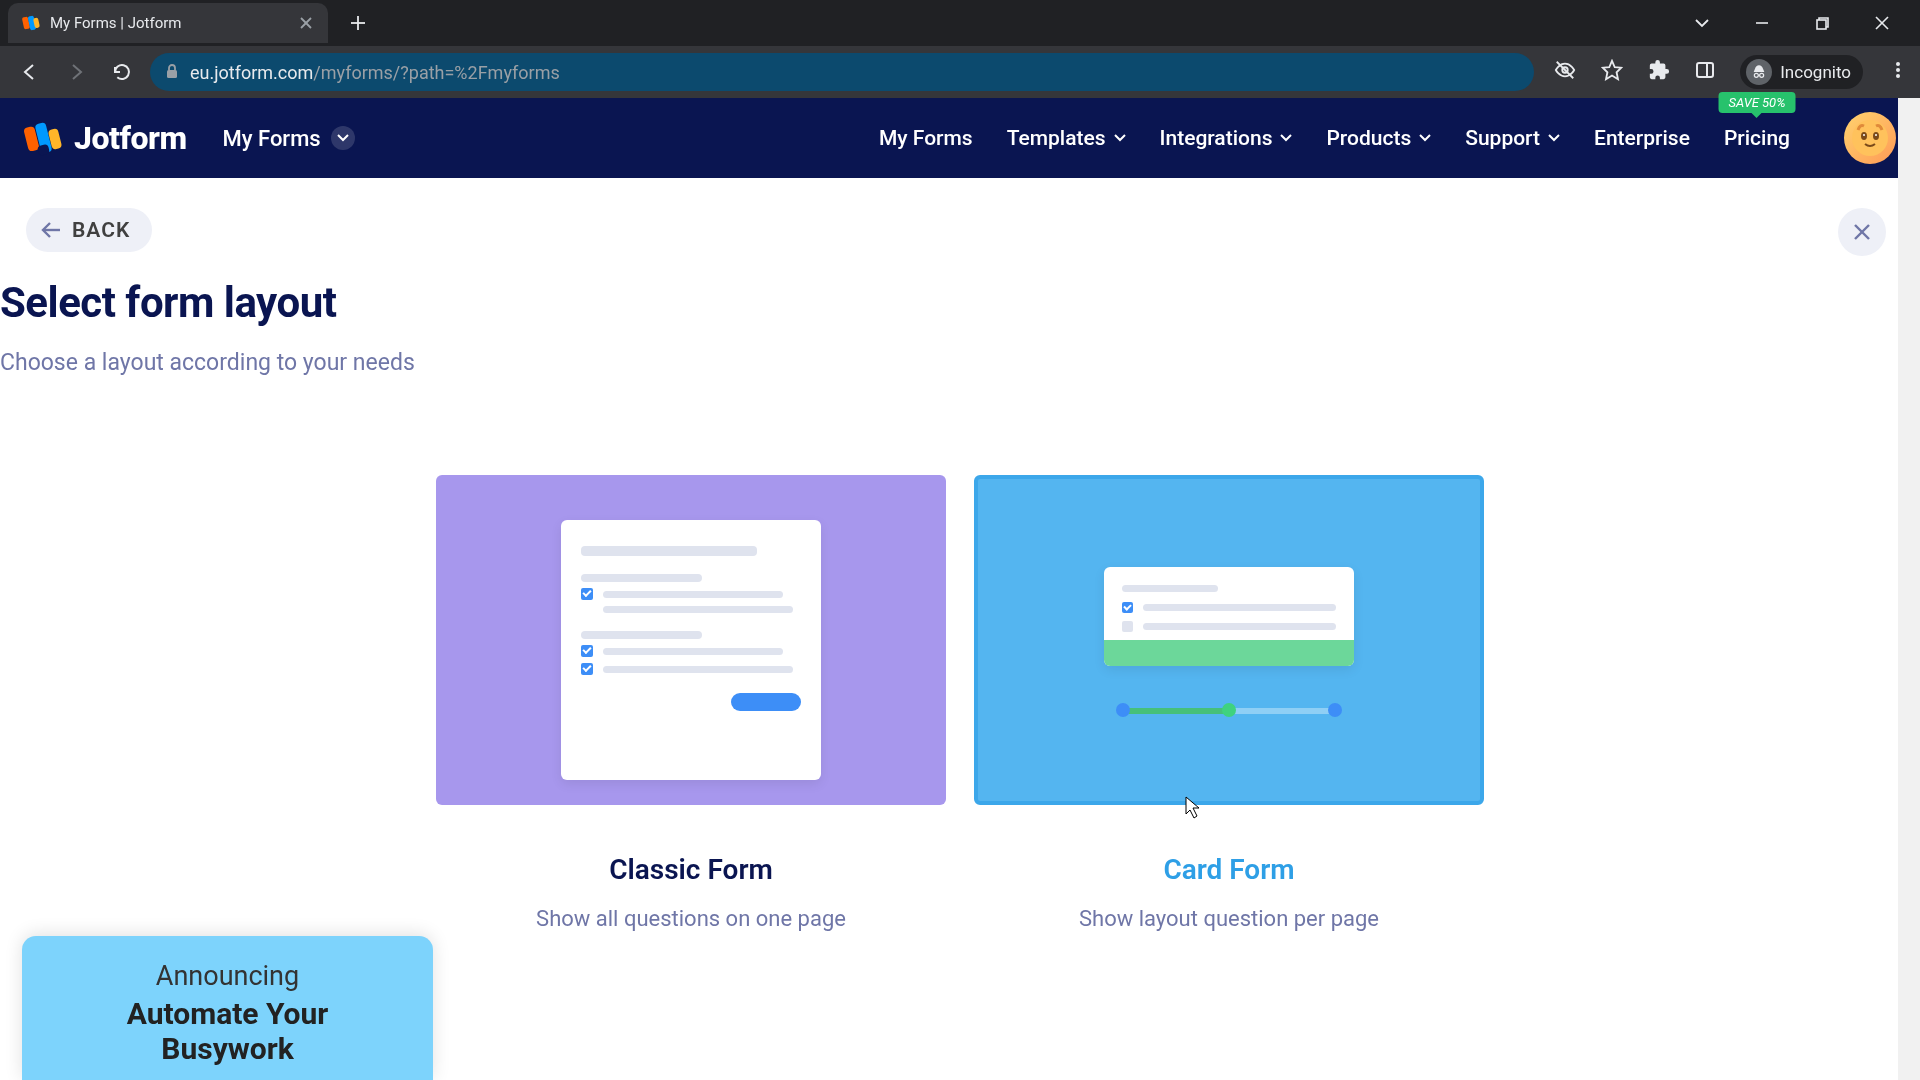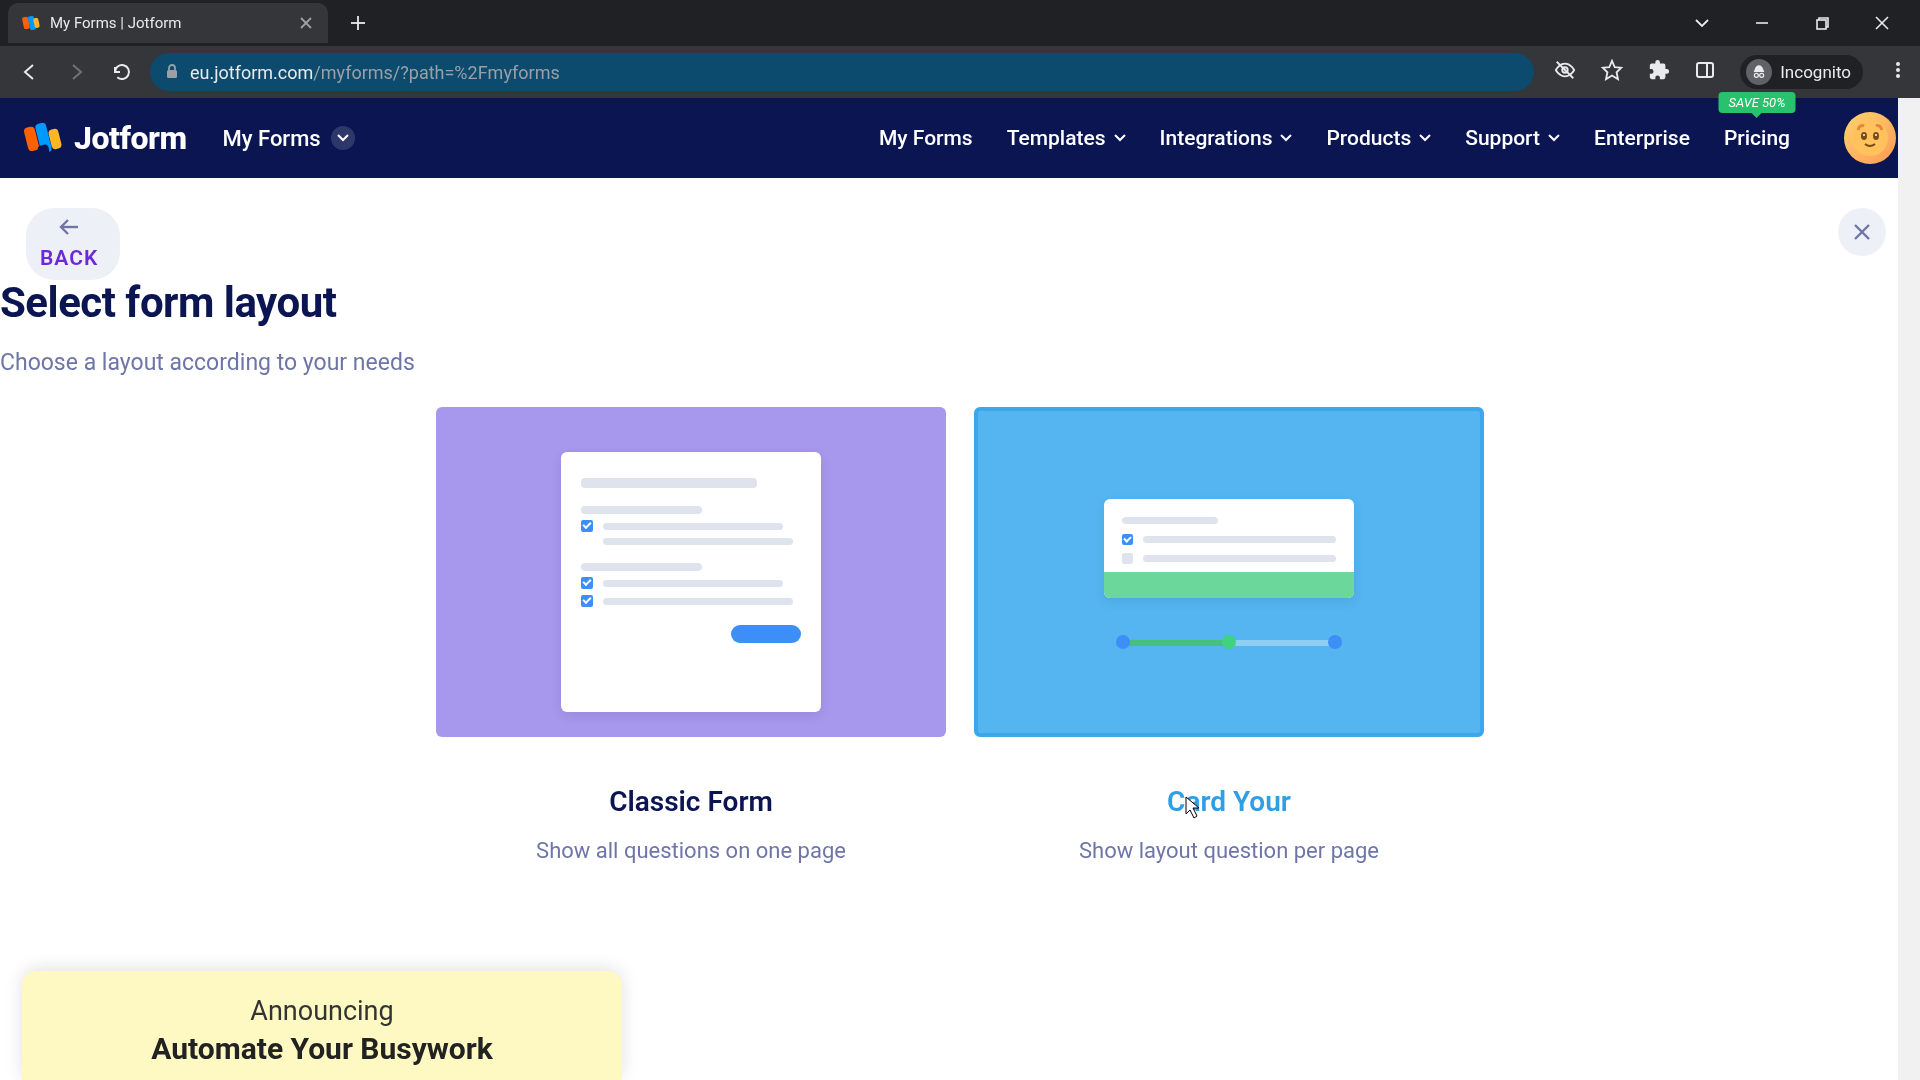--- a/index.html
+++ b/index.html
@@ -35,28 +35,28 @@
 .bc-chev { width:24px;height:24px;border-radius:50%;background:rgba(255,255,255,0.15);display:flex;align-items:center;justify-content:center; }
 .nav { margin-left: auto; display: flex; align-items: center; gap: 34px; font-size: 21px; font-weight: 500; }
 .nav-item { display:flex;align-items:center;gap:8px;cursor:pointer; }
 .pricing-wrap { position: relative; }
 .save-badge { position:absolute;top:-34px;left:50%;transform:translateX(-50%);background:#27c26c;color:#fff;font-size:13px;font-weight:400;font-style:italic;padding:3px 10px;border-radius:4px;white-space:nowrap; }
 .save-badge::after { content:'';position:absolute;bottom:-5px;left:50%;transform:translateX(-50%);border:5px solid transparent;border-top-color:#27c26c;border-bottom:none; }
 .avatar { width:52px;height:52px;border-radius:50%;background:linear-gradient(135deg,#ffd36e,#ff9a56);display:flex;align-items:center;justify-content:center;margin-left:20px; }
 
 
 .content { position: relative; background:#fff; height: calc(1080px - 46px - 52px - 80px); }
-.back-btn { position:absolute;top:30px;left:26px;background:#eef0f7;border-radius:28px;padding:10px 22px 10px 14px;display:flex;align-items:center;gap:10px;color:#6d28d9;font-size:21px;font-weight:600;letter-spacing:1px;flex-direction:column; }
+.back-btn { position:absolute;top:30px;left:26px;background:#eef0f7;border-radius:28px;padding:10px 22px 10px 14px;display:flex;align-items:center;gap:10px;color:#404040;font-size:21px;font-weight:600;letter-spacing:1px; }
 .close-btn { position:absolute;top:30px;right:34px;width:48px;height:48px;border-radius:50%;background:#eef0f7;display:flex;align-items:center;justify-content:center;color:#6f76a7; }
 
 .center { text-align:left; padding-top: 100px; }
 .title { font-size:42px;font-weight:700;color:#0a1551;letter-spacing:-0.5px; }
 .subtitle { margin-top:22px;font-size:23px;color:#6f76a7; }
 
-.cards { display:flex;justify-content:center;gap:28px;margin-top:31px; }
+.cards { display:flex;justify-content:center;gap:28px;margin-top:99px; }
 .card { width:510px;cursor:pointer; }
 .card-visual { height:330px;border-radius:6px;display:flex;flex-direction:column;align-items:center;justify-content:center;position:relative; }
 .classic-visual { background:#a797ed; }
 .cardform-visual { background:#54b5f0;border:4px solid #3ca7ea; }
 .card-title { margin-top:48px;font-size:28px;font-weight:600;color:#0a1551;text-align:center; }
 .card-title.active { color:#2e9fe6; }
 .card-desc { margin-top:20px;font-size:22px;color:#6f76a7;text-align:center; }
 
 
 .doc { background:#fff;border-radius:6px;width:260px;height:260px;margin-top:20px;padding:26px 20px 16px;box-shadow:0 4px 12px rgba(0,0,0,0.08); }
@@ -81,21 +81,21 @@
 .minicard .ck.empty::after{display:none;}
 .minicard .mfooter { background:#6cd79a;height:26px;margin:8px -18px 0; }
 .progress { margin-top:42px;width:220px;height:6px;background:rgba(255,255,255,0.35);border-radius:3px;position:relative; }
 .progress .fill { position:absolute;left:0;top:0;height:100%;width:50%;background:#46c07a;border-radius:3px; }
 .progress .dot { position:absolute;top:-5px;width:14px;height:14px;border-radius:50%; }
 .progress .d1 { left:-3px;background:#3d8ef7; }
 .progress .d2 { left:calc(50% - 7px);background:#3fd27f; }
 .progress .d3 { right:-3px;background:#3d8ef7; }
 
 
-.popup { position:absolute;bottom:0;left:22px;width:600px;background:#fef9c3;border-radius:14px 14px 0 0;padding:24px 40px 14px;text-align:center;box-shadow:0 -2px 18px rgba(0,0,0,0.12); }
+.popup { position:absolute;bottom:0;left:22px;width:411px;background:#7dd3fc;border-radius:14px 14px 0 0;padding:24px 40px 14px;text-align:center;box-shadow:0 -2px 18px rgba(0,0,0,0.12); }
 .popup .p1 { font-size:27px;color:#333;margin-bottom:4px; }
 .popup .p2 { font-size:30px;font-weight:700;color:#222; }
 
 .scrollbar-gutter { position:absolute;top:98px;right:0;width:22px;bottom:0;background:#f1f1f1; }
 
 .cursor { position:absolute; width:18px; height:24px; pointer-events:none; }
 </style>
 </head>
 <body>
 
@@ -347,21 +347,21 @@
             </div>
           <div class="mfooter"></div>
         </div>
         <div class="progress">
           <div class="fill"></div>
           <div class="dot d1"></div>
             <div class="dot d2"></div>
             <div class="dot d3"></div>
         </div>
       </div>
-      <div class="card-title active">Card Your</div>
+      <div class="card-title active">Card Form</div>
       <div class="card-desc">Show layout question per page</div>
     </div>
   </div>
 
   <div class="popup">
     <div class="p1">Announcing</div>
     <div class="p2">Automate Your Busywork</div>
   </div>
 
   <svg class="cursor" style="left:1185px;top:618px" viewBox="0 0 18 24">

